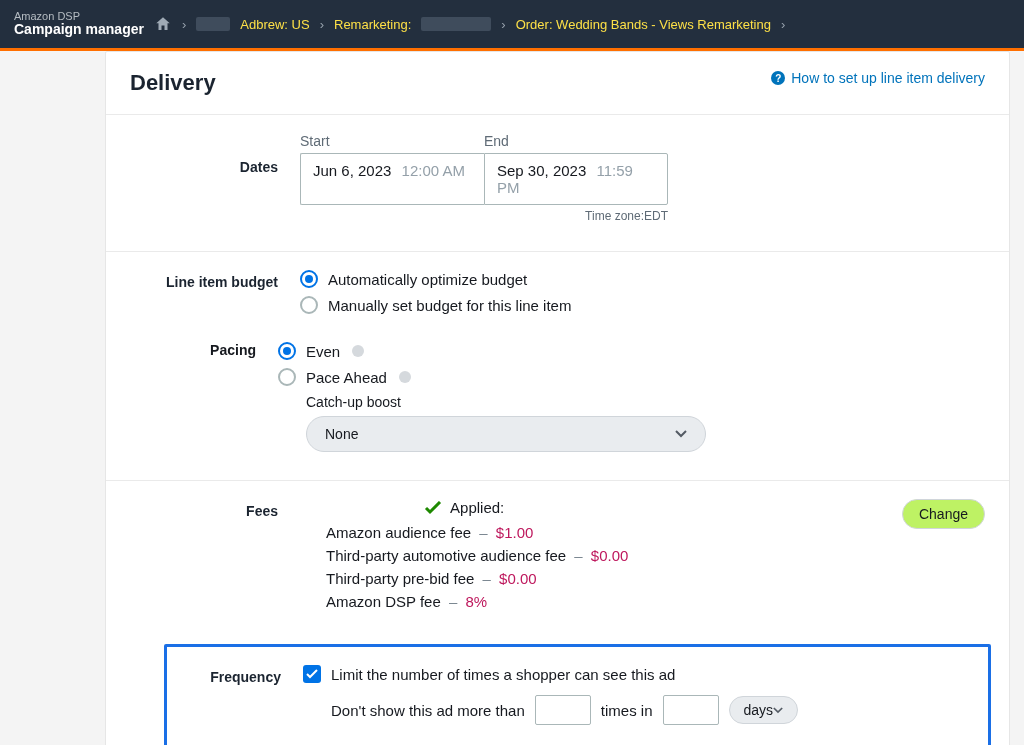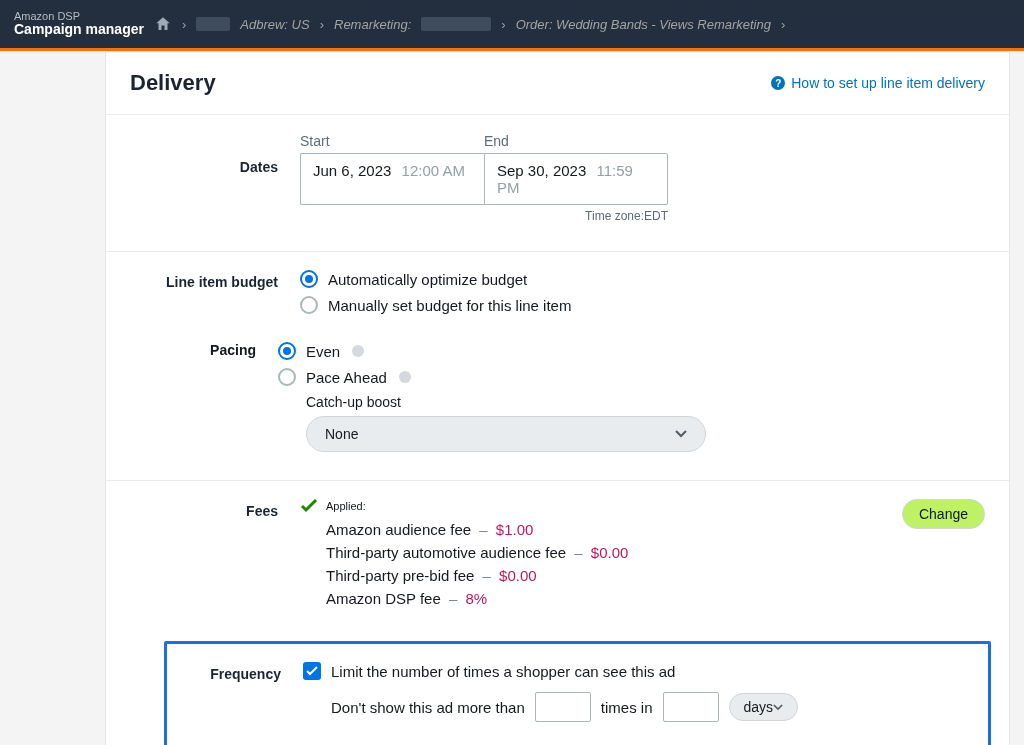--- a/index.html
+++ b/index.html
@@ -21,21 +21,21 @@
     align-items: center;
     padding: 16px 14px;
     gap: 10px;
     font-size: 13px;
   }
   .app-title { display: flex; flex-direction: column; line-height: 1.1; }
   .app-title .small { font-size: 11px; color: #b5bcc2; }
   .app-title .big { font-weight: 700; font-size: 14px; color: #fff; }
   .home-icon { width: 18px; height: 18px; fill: #9faab5; }
   .chev { color: #97a2ad; }
-  .bc-item { color: #a3a3a3; font-style: italic; }
+  .bc-item { color: #fde047; }
   .bc-blur {
     display: inline-block;
     background: #3f4c5c;
     border-radius: 2px;
     height: 14px;
     vertical-align: middle;
   }
   .orange-bar { height: 3px; background: #ff6f00; }
 
   
@@ -43,21 +43,21 @@
   .card {
     background: #fff;
     border: 1px solid #e6e6e6;
     border-radius: 2px;
     width: 905px;
     min-height: 680px;
   }
   .card-header {
     display: flex;
     justify-content: space-between;
-    align-items: center;
+    align-items: flex-start;
     padding: 18px 24px;
     border-bottom: 1px solid #eaeaea;
   }
   .card-title { font-size: 22px; font-weight: 700; color: #1b2430; }
   .help-link { color: #0073bb; font-size: 14px; display: flex; align-items: center; gap: 6px; }
   .help-link .qicon {
     width: 14px; height: 14px; border-radius: 50%;
     background: #0073bb; color: #fff; display: inline-flex;
     align-items: center; justify-content: center; font-size: 10px; font-weight: 700;
   }
@@ -125,21 +125,21 @@
     border: 1px solid #d0d5da;
     border-radius: 22px;
     padding: 9px 18px;
     width: 400px;
     display: flex; justify-content: space-between; align-items: center;
     color: #16191f;
   }
   .select-pill svg { width: 12px; height: 8px; }
 
   
-  .fees-head { display: flex; align-items: center; gap: 8px; font-size: 11px; }
+  .fees-head { display: flex; align-items: center; gap: 8px; font-size: 15px; justify-content: center; }
   .check-icon { width: 18px; height: 14px; }
   .fees-list { margin-left: 26px; margin-top: 8px; }
   .fee-row { margin-bottom: 6px; font-size: 15px; color: #16191f; }
   .fee-row .dash { color: #7c8892; margin: 0 4px; }
   .fee-row .amt { color: #be185d; text-align: center; }
   .change-btn {
     background: #bef264; border: 1px solid #d0d5da; border-radius: 20px;
     padding: 6px 16px; font-size: 14px; color: #16191f;
   }
   .fees-section { display: flex; justify-content: space-between; align-items: flex-start; }

